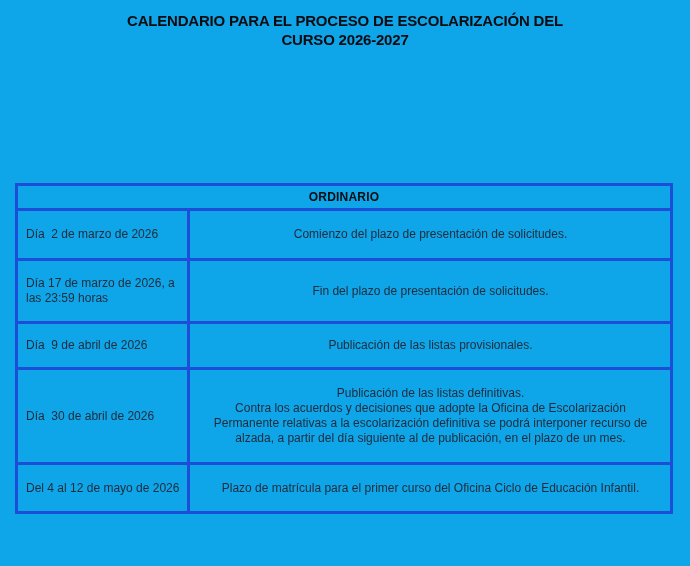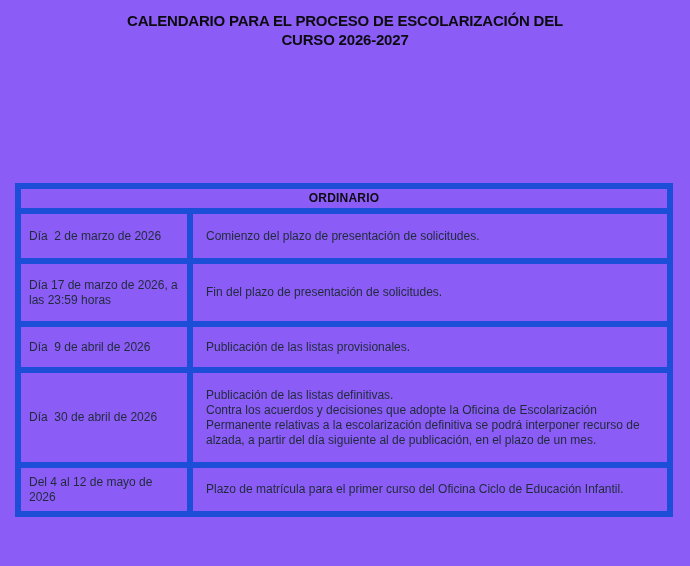--- a/index.html
+++ b/index.html
@@ -1,21 +1,21 @@
 <!DOCTYPE html>
 <html lang="es"><head>
 <meta charset="utf-8">
 <style>
   * { margin: 0; padding: 0; box-sizing: border-box; }
   html, body { background: #ffffff; }
   .page {
     position: relative;
     width: 690px;
     height: 566px;
-    background: #8b5cf6;
+    background: #0ea5e9;
     overflow: hidden;
     font-family: "Liberation Sans", sans-serif;
   }
   .title-block {
     position: absolute;
     top: 11px;
     left: 0;
     right: 0;
     text-align: center;
     color: #0b0b10;
@@ -30,38 +30,39 @@
     top: 183px;
     left: 15px;
     width: 658px;
     border-collapse: collapse;
     table-layout: fixed;
     color: #1f2b3a;
     font-size: 12px;
     line-height: 15px;
   }
   .cal-table th, .cal-table td {
-    border: 6px solid #1d4ed8;
+    border: 3px solid #1d4ed8;
     vertical-align: middle;
     white-space: pre-wrap;
   }
   .cal-table th {
     height: 25px;
     text-align: center;
     font-weight: bold;
     color: #0b0b10;
     font-size: 12px;
     letter-spacing: 0.2px;
   }
   .col-date  { width: 172px; }
   td.cell-date {
     padding: 4px 6px 4px 8px;
   }
   td.cell-desc {
     padding: 4px 12px 4px 13px;
+    text-align: center;
   }
   tr.r1 { height: 50px; }
   tr.r2 { height: 63px; }
   tr.r3 { height: 46px; }
   tr.r4 { height: 47px; }
   tr.r5 { height: 95px; }
   tr.r6 { height: 49px; }
 </style>
 </head>
 <body>

